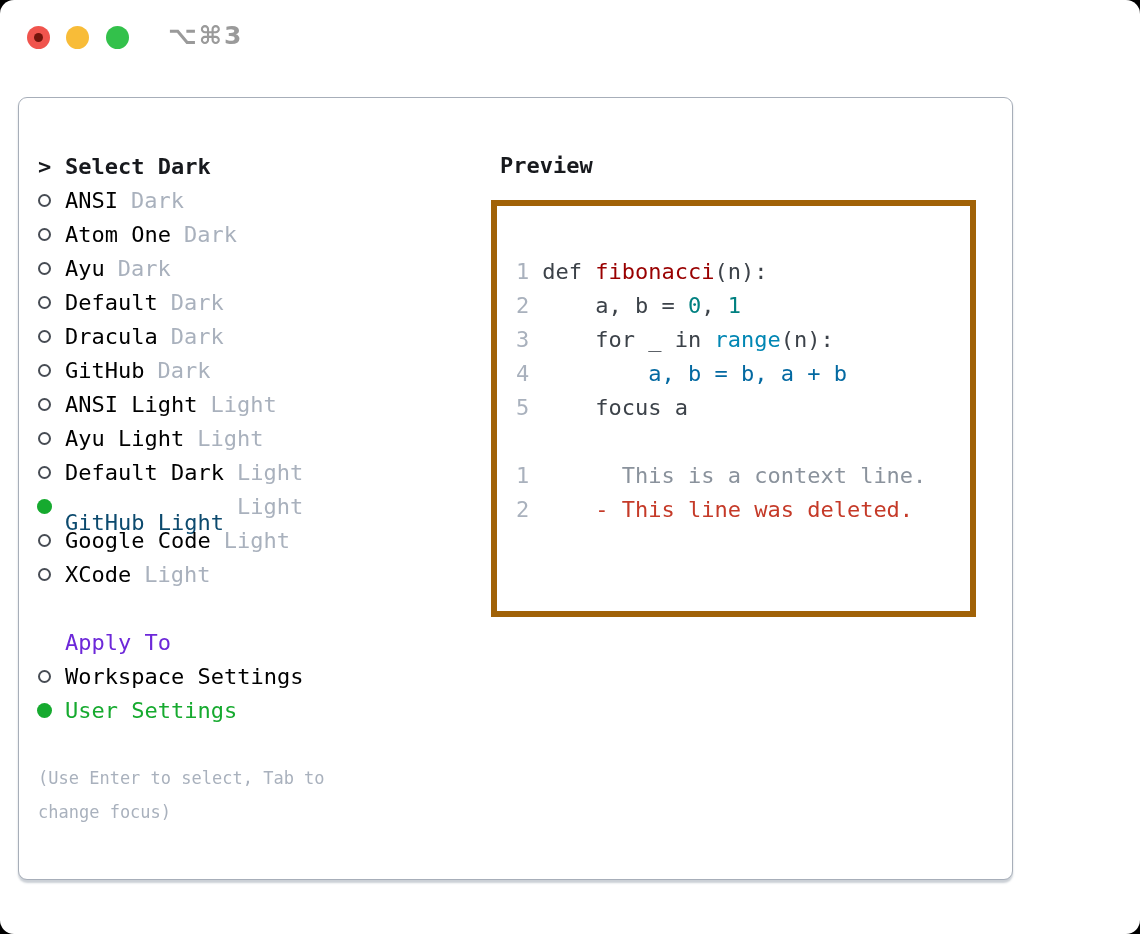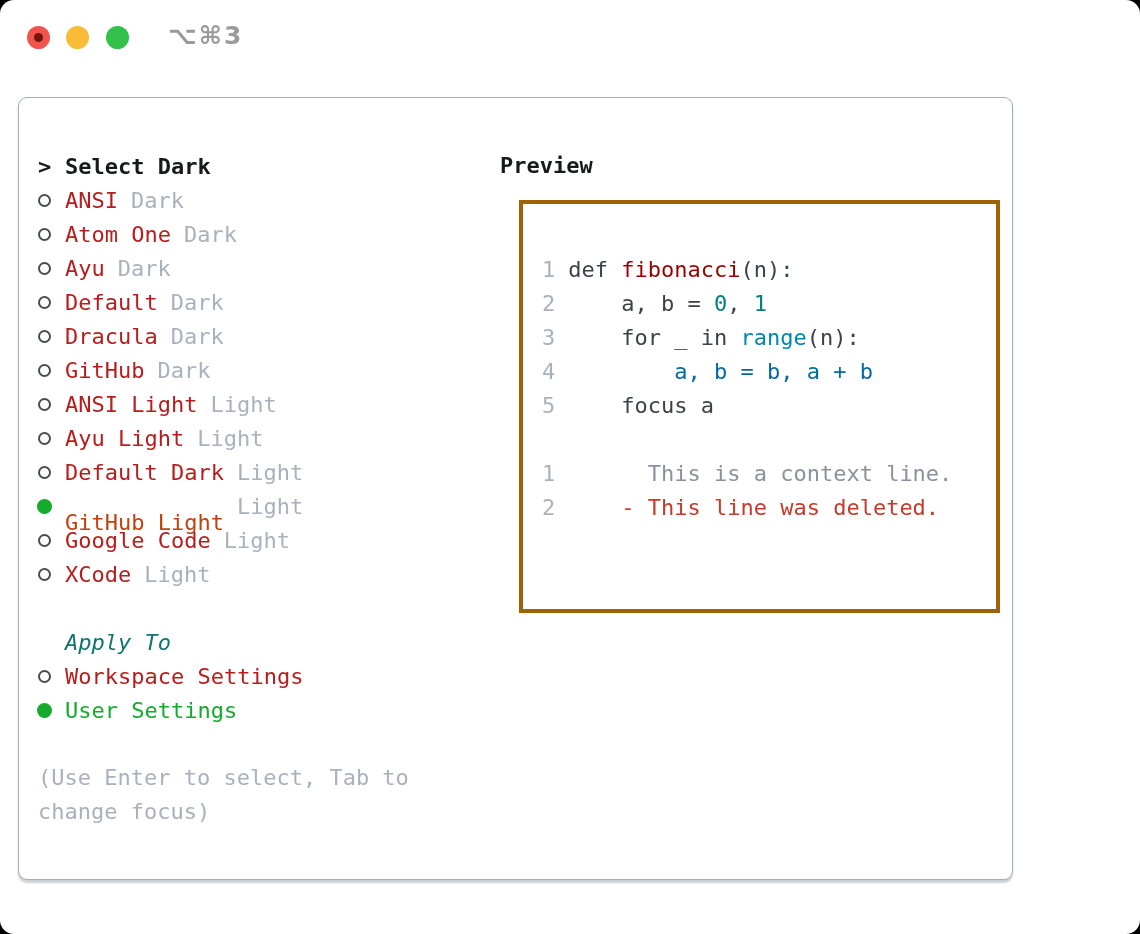--- a/index.html
+++ b/index.html
@@ -28,36 +28,36 @@
     box-shadow:0 2.5px 2px rgba(140,150,165,.45);
   }
   .left-col{position:absolute;left:19px;top:51px;}
   .row{
     display:flex;align-items:center;height:34px;
     font-size:22px;color:#3c4249;white-space:pre;
   }
   .marker{width:27px;flex:none;display:flex;align-items:center;}
   .prefix{color:#17191d;font-weight:700;font-size:22px;}
   .header-text{font-weight:700;color:#17191d;}
-  .header-text2{color:#0f766e;font-style:italic;}
+  .header-text2{color:#6d28d9;}
   .ring{width:13px;height:13px;border:2px solid #474c54;border-radius:50%;box-sizing:border-box;background:#fff;}
   .dot{width:15px;height:15px;border-radius:50%;background:#16aa2f;margin-left:-1px;}
-  .name{color:#b91c1c;}
+  .name{color:#000000;}
   .selected .name{color:#16aa2f;}
   .variant{color:#a9b1bd;margin-left:13px;text-align:center;}
   .blank{height:34px;}
-  .hint{font-size:22px;line-height:34px;color:#a9b1bd;}
+  .hint{font-size:17px;line-height:34px;color:#a9b1bd;}
   
   .preview-title{
     position:absolute;left:481px;top:51px;height:34px;line-height:34px;
     font-size:22px;font-weight:700;color:#17191d;
   }
   .preview-box{
-    position:absolute;left:500px;top:102px;width:473px;height:405px;
-    border:4px solid #a16207;background:#fff;box-sizing:content-box;
+    position:absolute;left:472px;top:102px;width:473px;height:405px;
+    border:6px solid #a16207;background:#fff;box-sizing:content-box;
   }
   #code{position:absolute;left:19px;top:49px;}
   .cl{white-space:pre;height:34px;line-height:34px;font-size:22px;color:#3c4249;}
   .ln{color:#a9b1bd;margin-right:13px;}
 </style>
 </head>
 <body>
 
 <div class="card">
 
@@ -77,21 +77,21 @@
       <div id="theme-list">
           <div class="row"><span class="marker"><span class="ring"></span></span><span class="name">ANSI</span><span class="variant">Dark</span></div>
           <div class="row"><span class="marker"><span class="ring"></span></span><span class="name">Atom One</span><span class="variant">Dark</span></div>
           <div class="row"><span class="marker"><span class="ring"></span></span><span class="name">Ayu</span><span class="variant">Dark</span></div>
           <div class="row"><span class="marker"><span class="ring"></span></span><span class="name">Default</span><span class="variant">Dark</span></div>
           <div class="row"><span class="marker"><span class="ring"></span></span><span class="name">Dracula</span><span class="variant">Dark</span></div>
           <div class="row"><span class="marker"><span class="ring"></span></span><span class="name">GitHub</span><span class="variant">Dark</span></div>
           <div class="row"><span class="marker"><span class="ring"></span></span><span class="name">ANSI Light</span><span class="variant">Light</span></div>
           <div class="row"><span class="marker"><span class="ring"></span></span><span class="name">Ayu Light</span><span class="variant">Light</span></div>
           <div class="row"><span class="marker"><span class="ring"></span></span><span class="name">Default Dark</span><span class="variant">Light</span></div>
-          <div class="row selected"><span class="marker"><span class="dot" style="background: rgb(22, 170, 47);"></span></span><span class="name" style="color: #c2410c; margin-top: 32px;">GitHub Light</span><span class="variant">Light</span></div>
+          <div class="row selected"><span class="marker"><span class="dot" style="background: rgb(22, 170, 47);"></span></span><span class="name" style="color: #0c4a6e; margin-top: 32px;">GitHub Light</span><span class="variant">Light</span></div>
           <div class="row"><span class="marker"><span class="ring"></span></span><span class="name">Google Code</span><span class="variant">Light</span></div>
           <div class="row"><span class="marker"><span class="ring"></span></span><span class="name">XCode</span><span class="variant">Light</span></div>
         </div>
 
       <div class="blank"></div>
 
       <div class="row">
         <span class="marker"></span>
         <span class="header-text2">Apply To</span>
       </div>

